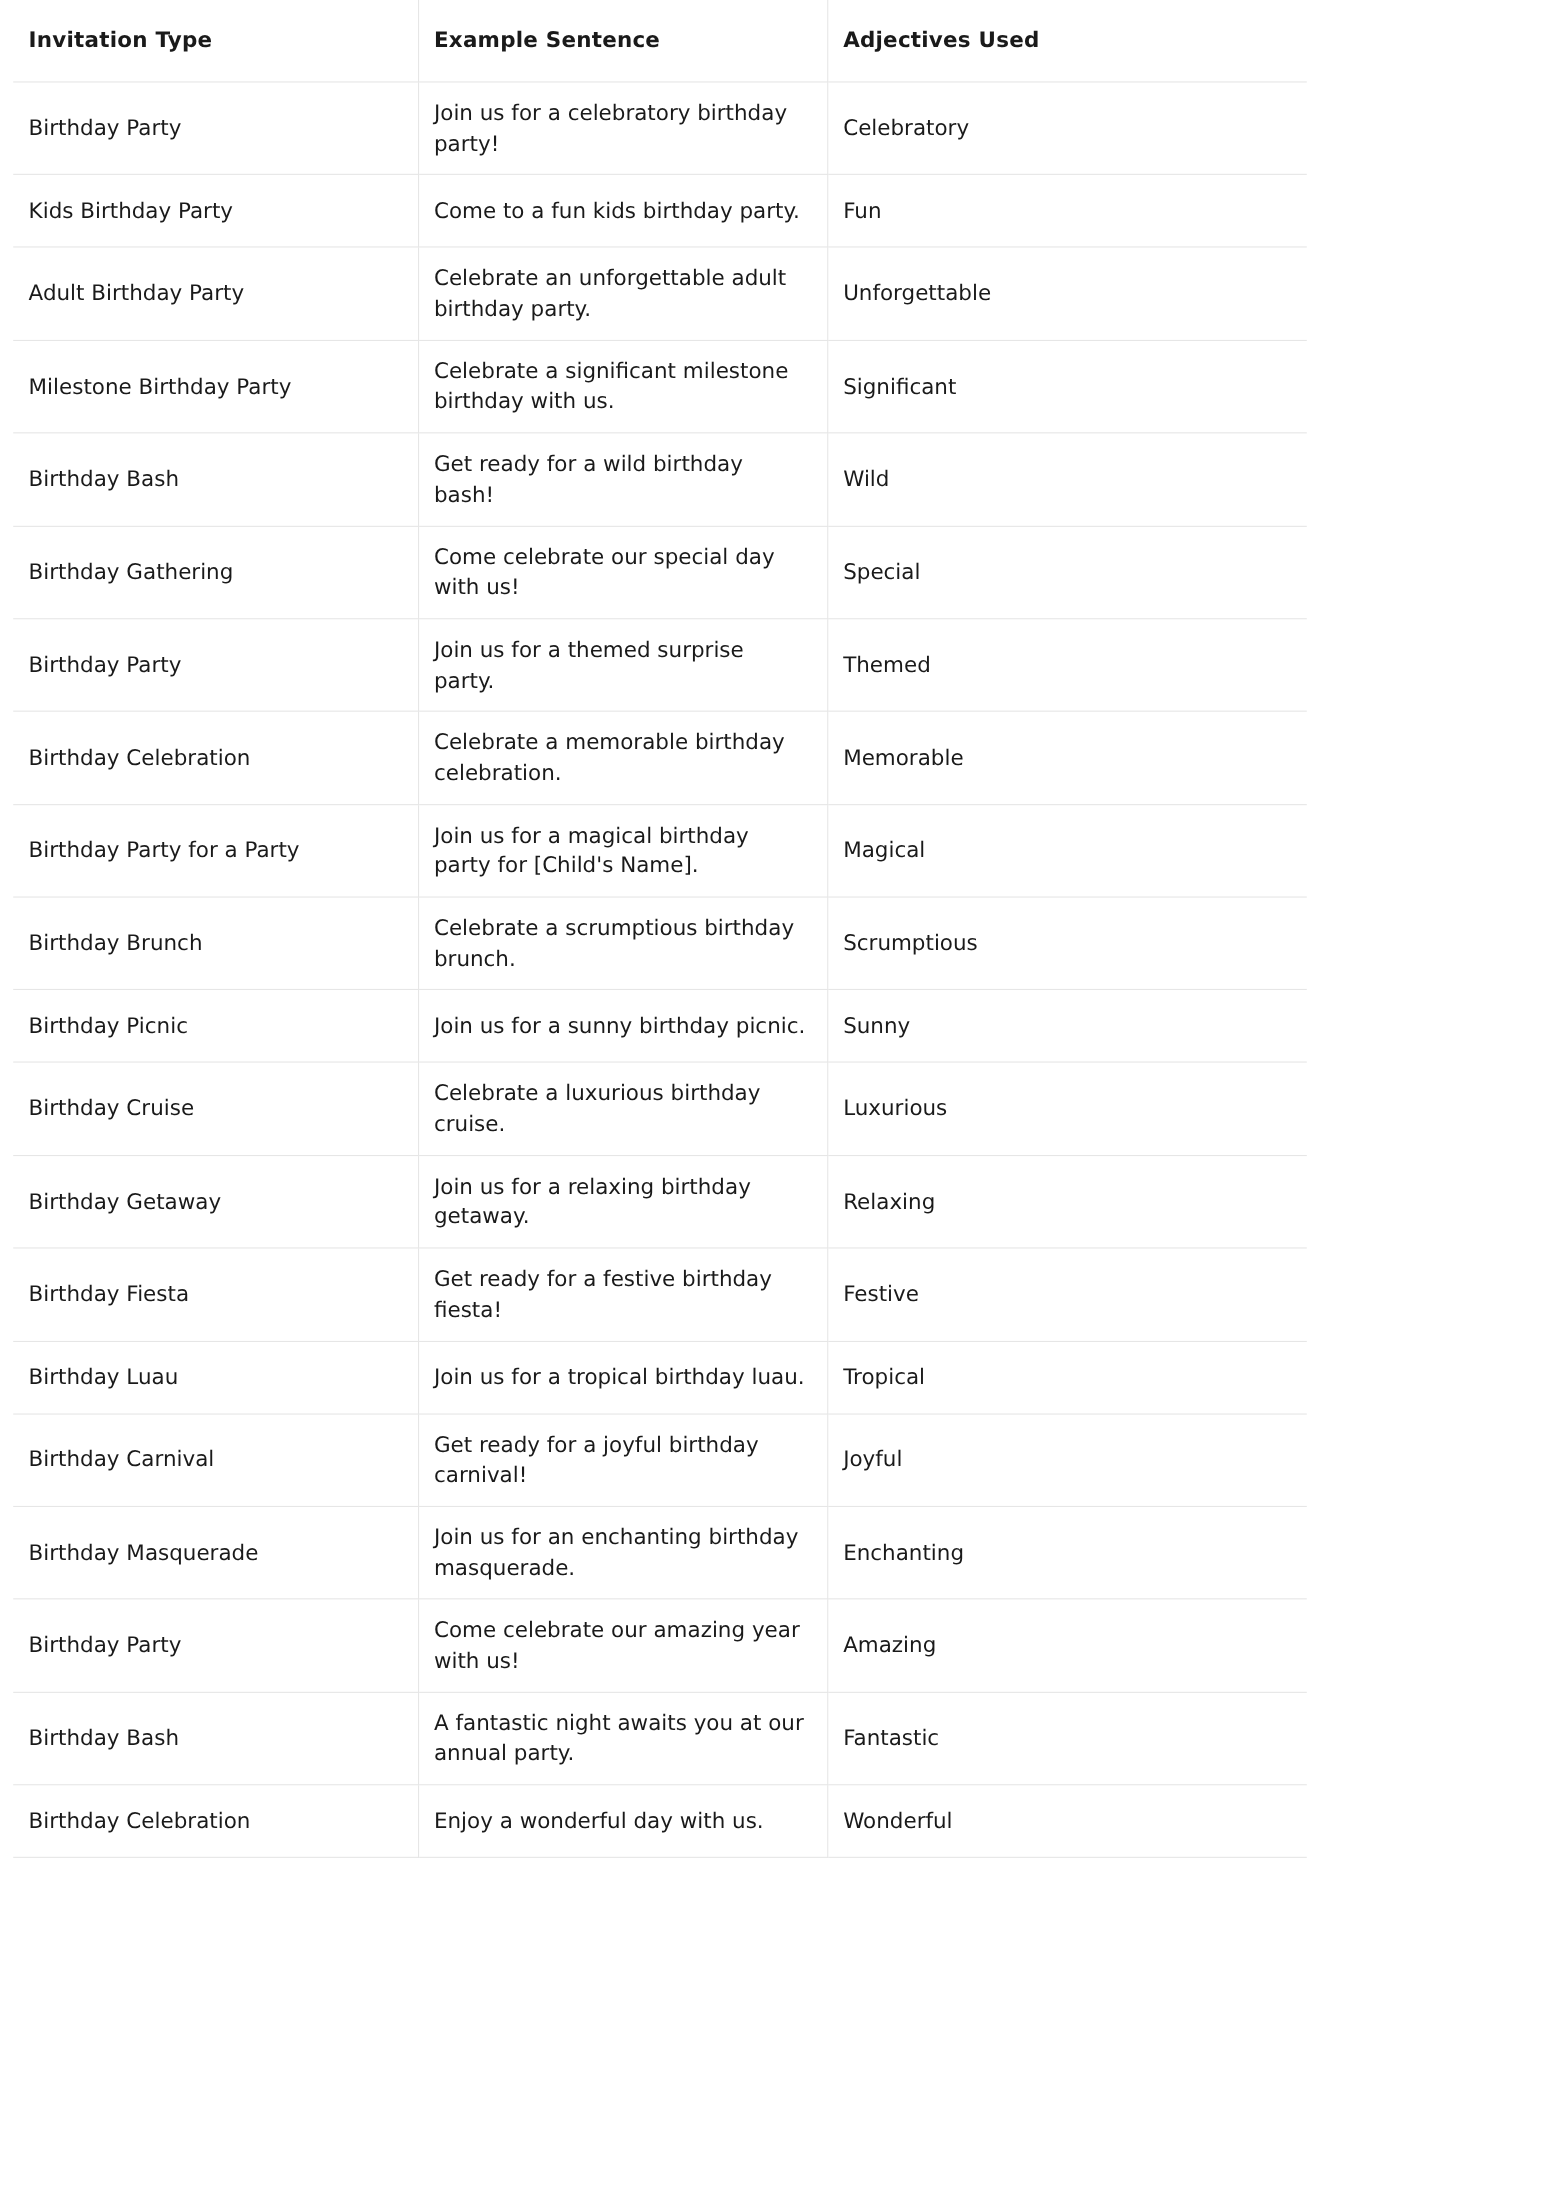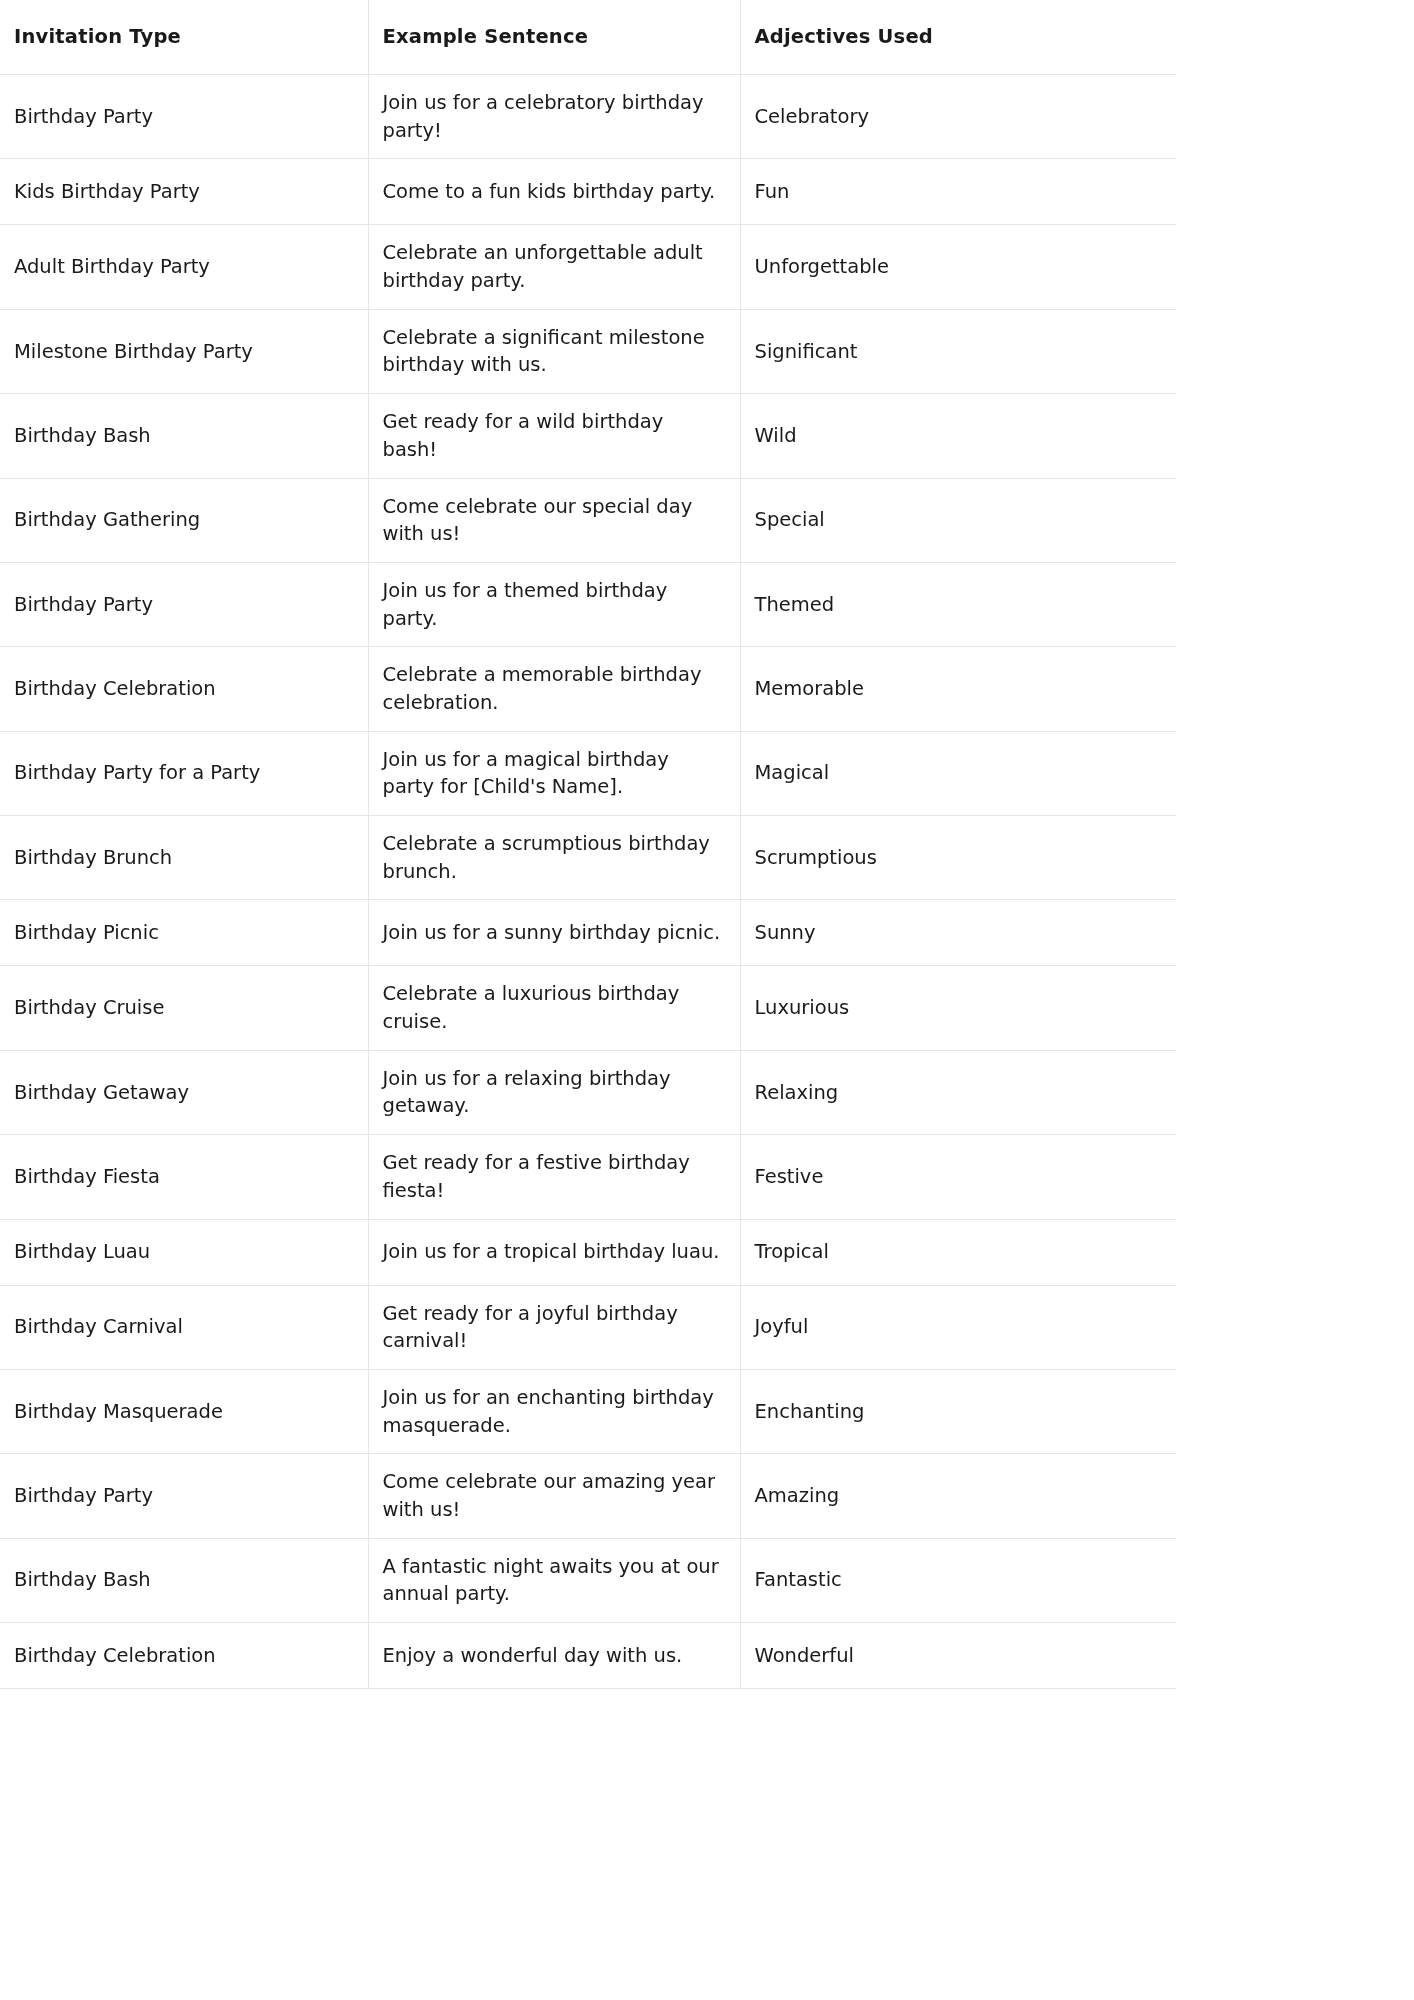--- a/index.html
+++ b/index.html
@@ -9,20 +9,21 @@
   }
   body {
     width: 1414px;
     font-family: "DejaVu Sans", sans-serif;
     color: #1a1a1a;
     -webkit-font-smoothing: antialiased;
   }
   .table-wrap {
     width: 1176px;
     overflow: hidden;
+    padding-left: 12px;
   }
   table.invite-table {
     border-collapse: collapse;
     table-layout: fixed;
     width: 1414px;
     font-size: 19.5px;
   }
   table.invite-table col.c-type    { width: 368px; }
   table.invite-table col.c-example { width: 372px; }
   table.invite-table col.c-adj     { width: 674px; }
@@ -104,21 +105,21 @@
           <td class="col-example">Get ready for a wild birthday bash!</td>
           <td class="col-adj">Wild</td>
         </tr>
         <tr>
           <td class="col-type">Birthday Gathering</td>
           <td class="col-example">Come celebrate our special day with us!</td>
           <td class="col-adj">Special</td>
         </tr>
         <tr>
           <td class="col-type">Birthday Party</td>
-          <td class="col-example">Join us for a themed birthday party.</td>
+          <td class="col-example">Join us for a themed surprise party.</td>
           <td class="col-adj">Themed</td>
         </tr>
         <tr>
           <td class="col-type">Birthday Celebration</td>
           <td class="col-example">Celebrate a memorable birthday celebration.</td>
           <td class="col-adj">Memorable</td>
         </tr>
         <tr>
           <td class="col-type">Birthday Party for a Party</td>
           <td class="col-example">Join us for a magical birthday party for [Child's Name].</td>

